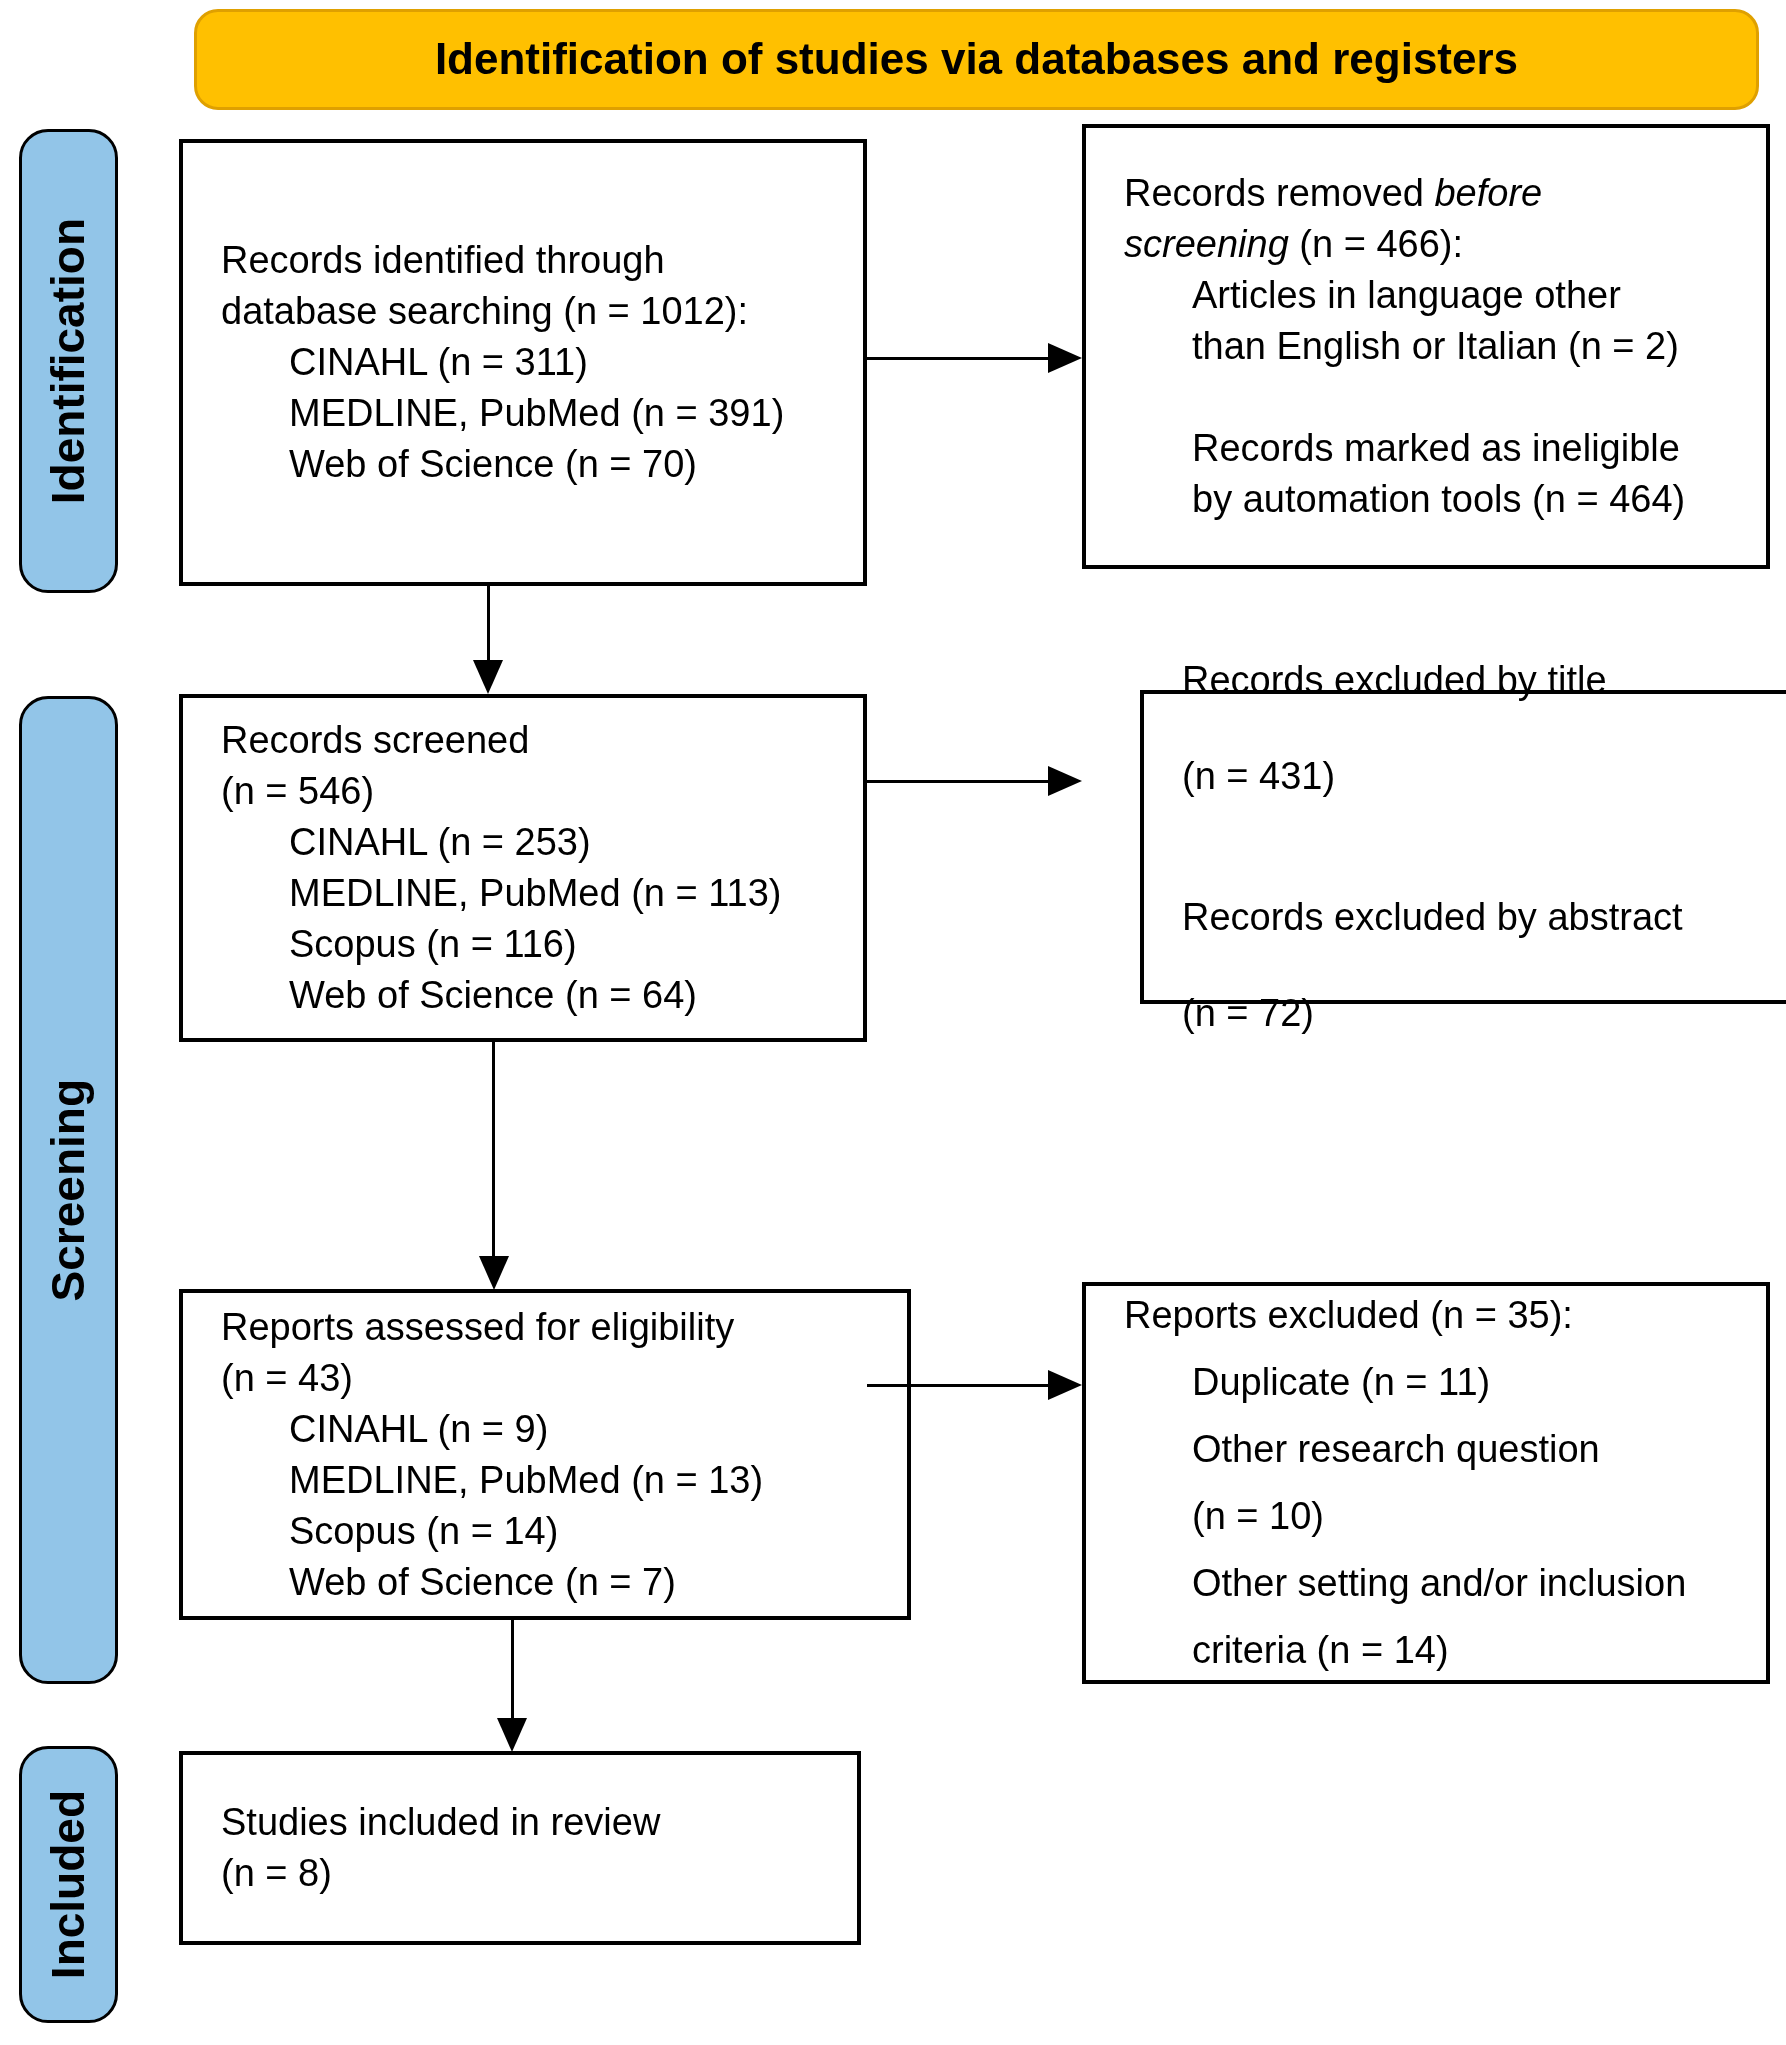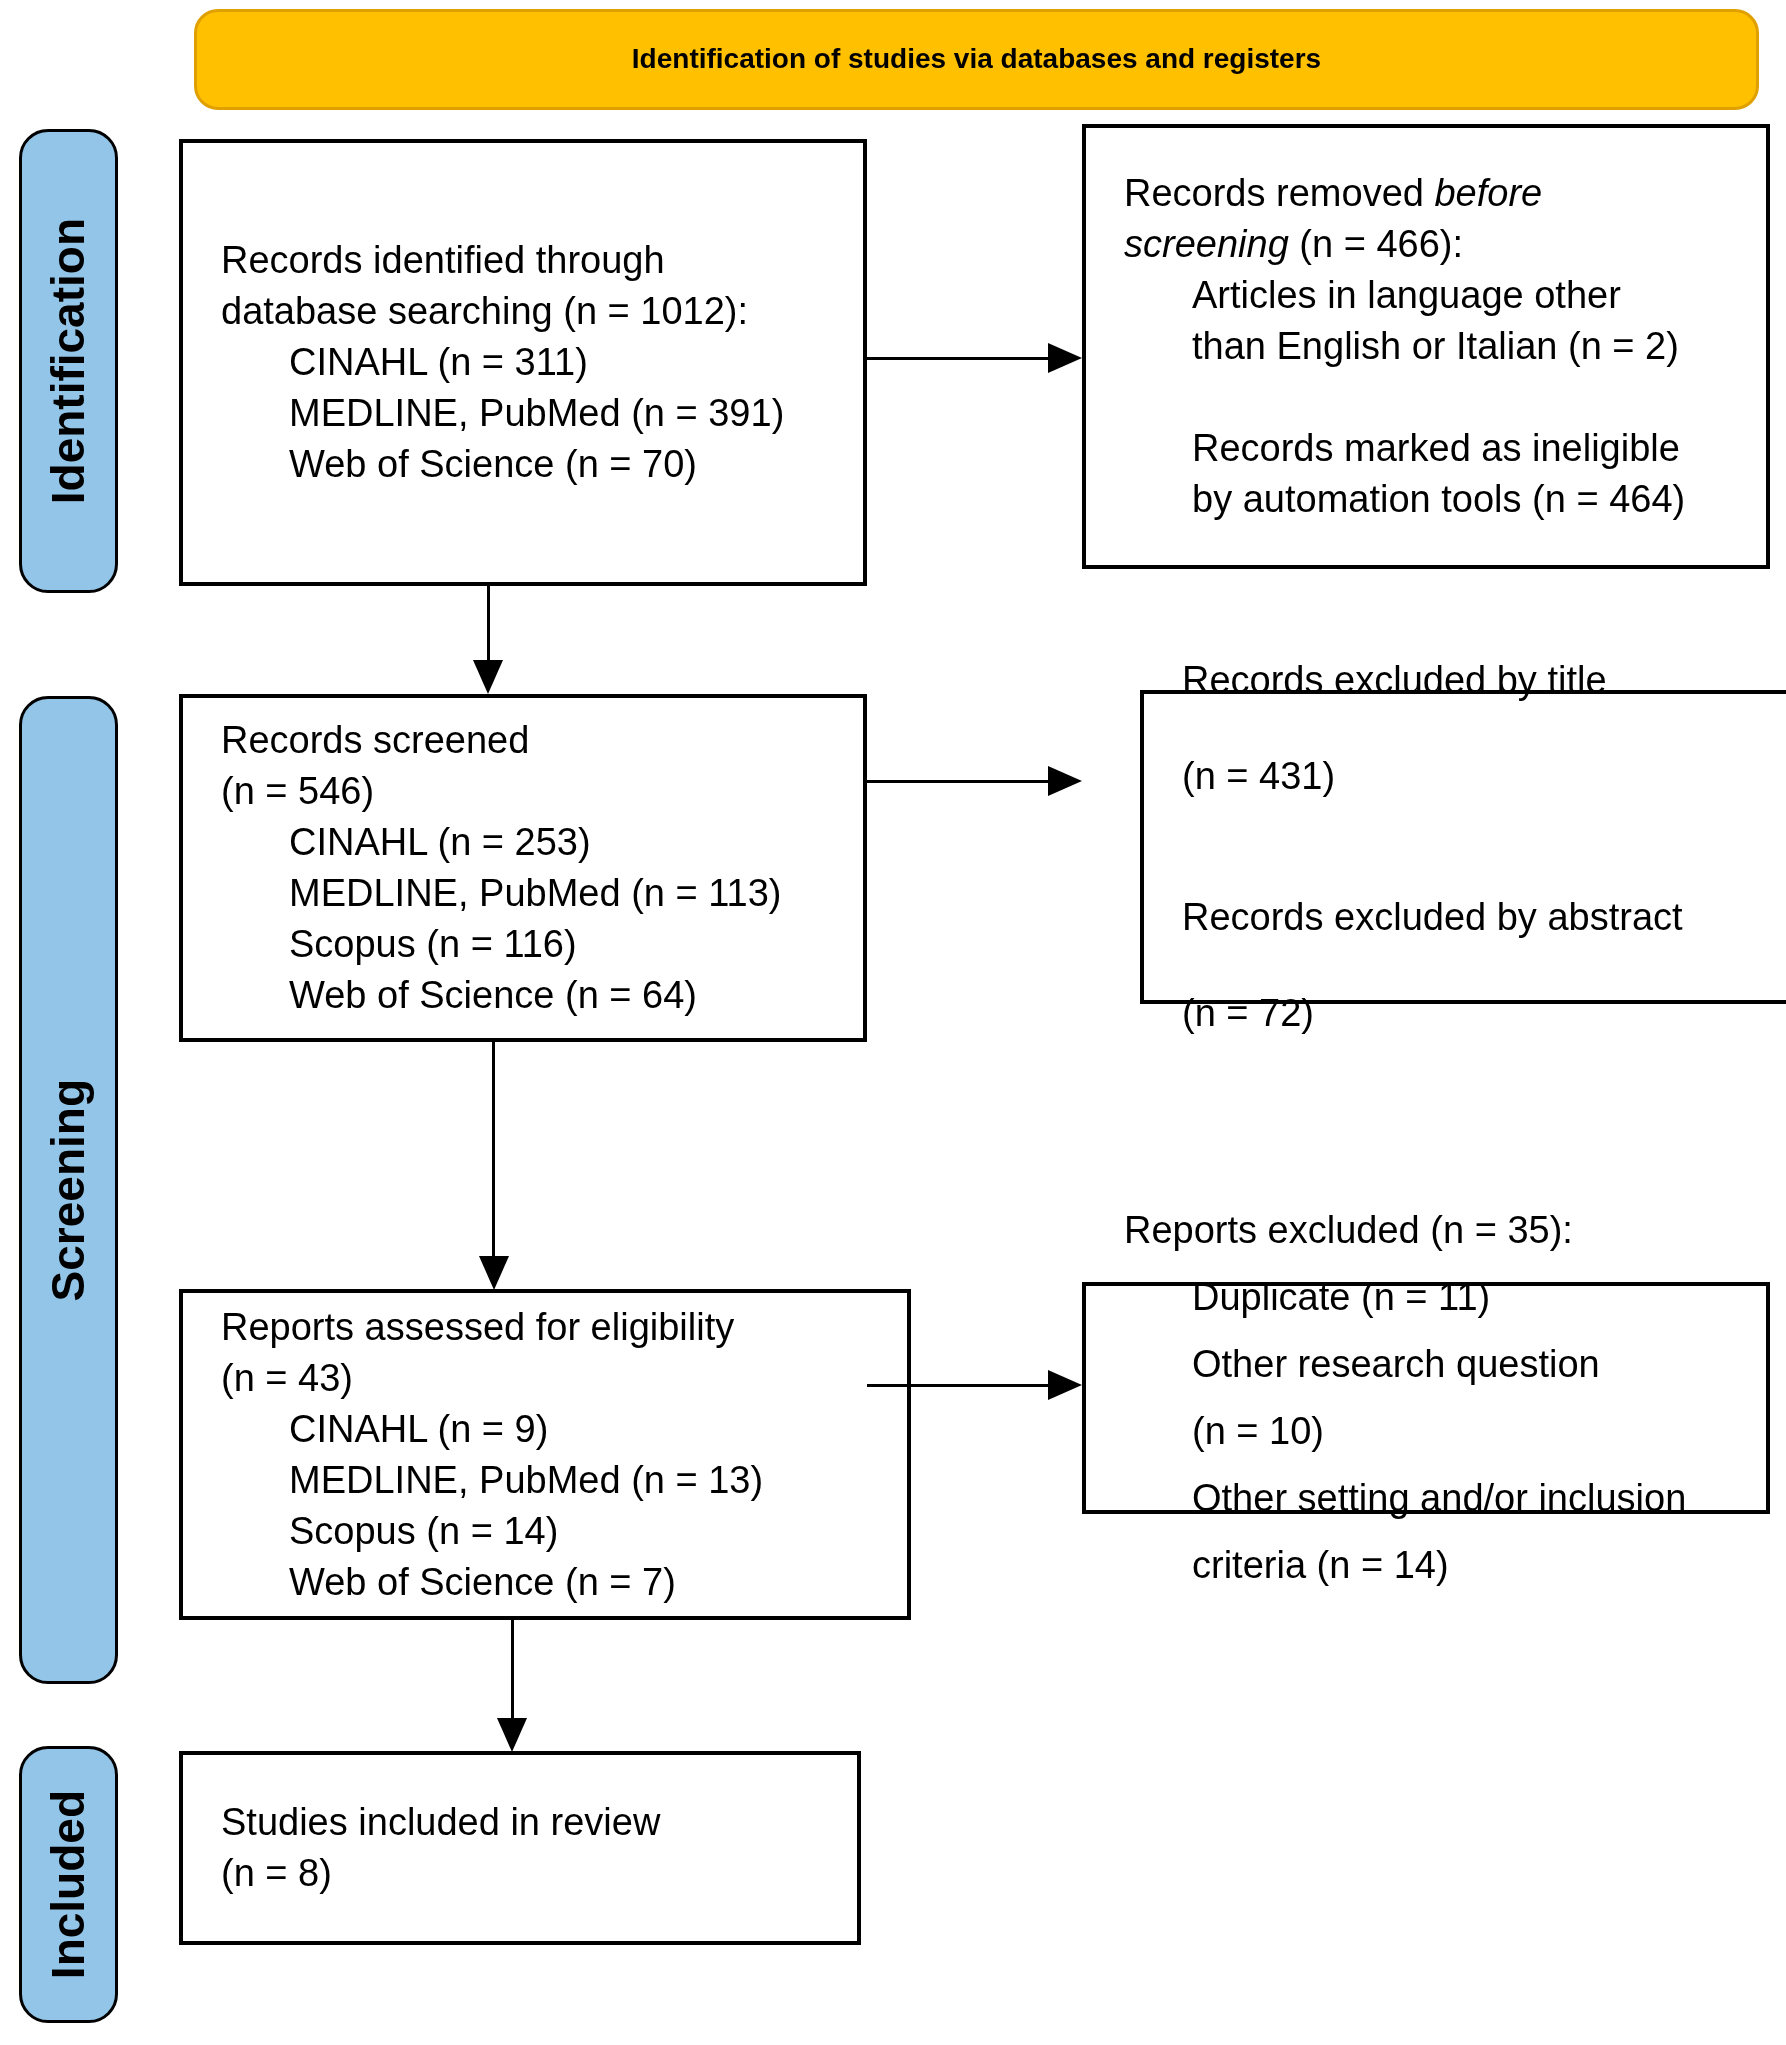--- a/index.html
+++ b/index.html
@@ -11,21 +11,21 @@
   html,body{margin:0;padding:0;background:#ffffff;}
   body{font-family:"Liberation Sans","DejaVu Sans",sans-serif;color:var(--ink);}
   .canvas{position:relative;width:1787px;height:2046px;background:#ffffff;overflow:hidden;}
 
   
   .banner{
     position:absolute;left:194px;top:8.7px;width:1565px;height:101px;
     background:var(--banner-fill);border:3.5px solid var(--banner-border);
     border-radius:24px;box-sizing:border-box;
     display:flex;align-items:center;justify-content:center;
-    font-size:28px;font-weight:bold;
+    font-size:44px;font-weight:bold;
   }
 
   
   .bar{
     position:absolute;left:18.5px;width:99px;
     background:var(--bar-fill);border:3.5px solid #000;border-radius:29px;
     box-sizing:border-box;display:flex;align-items:center;justify-content:center;
   }
   .bar-id{top:129px;height:464px;}
   .bar-screen{top:696px;height:988px;}
@@ -40,21 +40,21 @@
     position:absolute;background:#ffffff;border:4px solid #000;box-sizing:border-box;
     display:flex;flex-direction:column;justify-content:center;
     padding-left:38px;padding-right:14.4px;
   }
   .box1{left:179px;top:139px;width:688px;height:447px;}
   .box2{left:179px;top:694px;width:688px;height:348px;}
   .box5{left:179px;top:1289px;width:732px;height:331px;}
   .box7{left:179px;top:1751px;width:682px;height:194px;}
   .box3{left:1082px;top:124px;width:688px;height:445px;}
   .box4{left:1140px;top:690px;width:688px;height:314px;gap:45px;}
-  .box6{left:1082px;top:1282px;width:688px;height:232px;gap:16px;}
+  .box6{left:1082px;top:1282px;width:688px;height:402px;gap:16px;}
 
   .line{font-size:38px;line-height:51px;white-space:nowrap;}
   .line.indent{padding-left:68px;}
   .line.spacer{height:51px;}
   .it{font-style:italic;}
 
   
   .vline{position:absolute;width:2.9px;background:#000;}
   .hline{position:absolute;height:2.9px;background:#000;}
   .ah-down{position:absolute;width:0;height:0;

